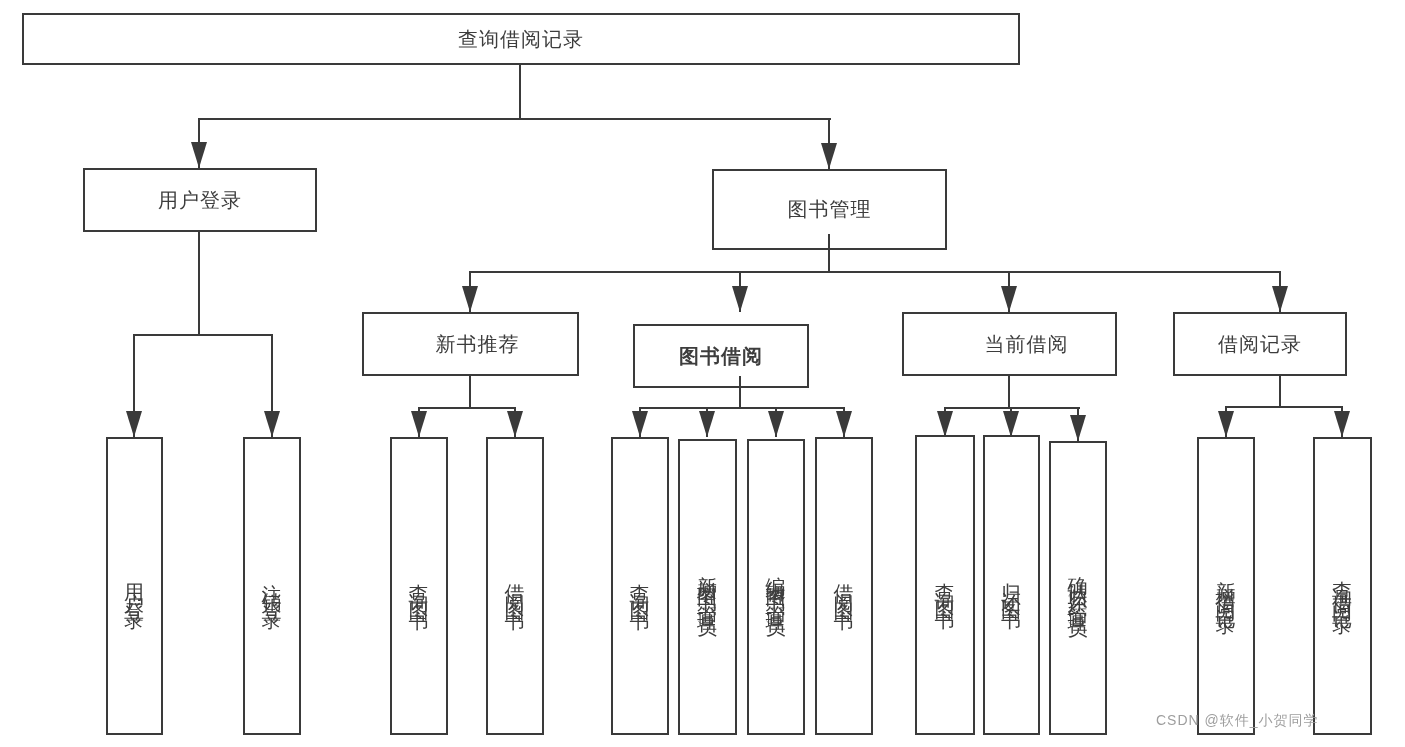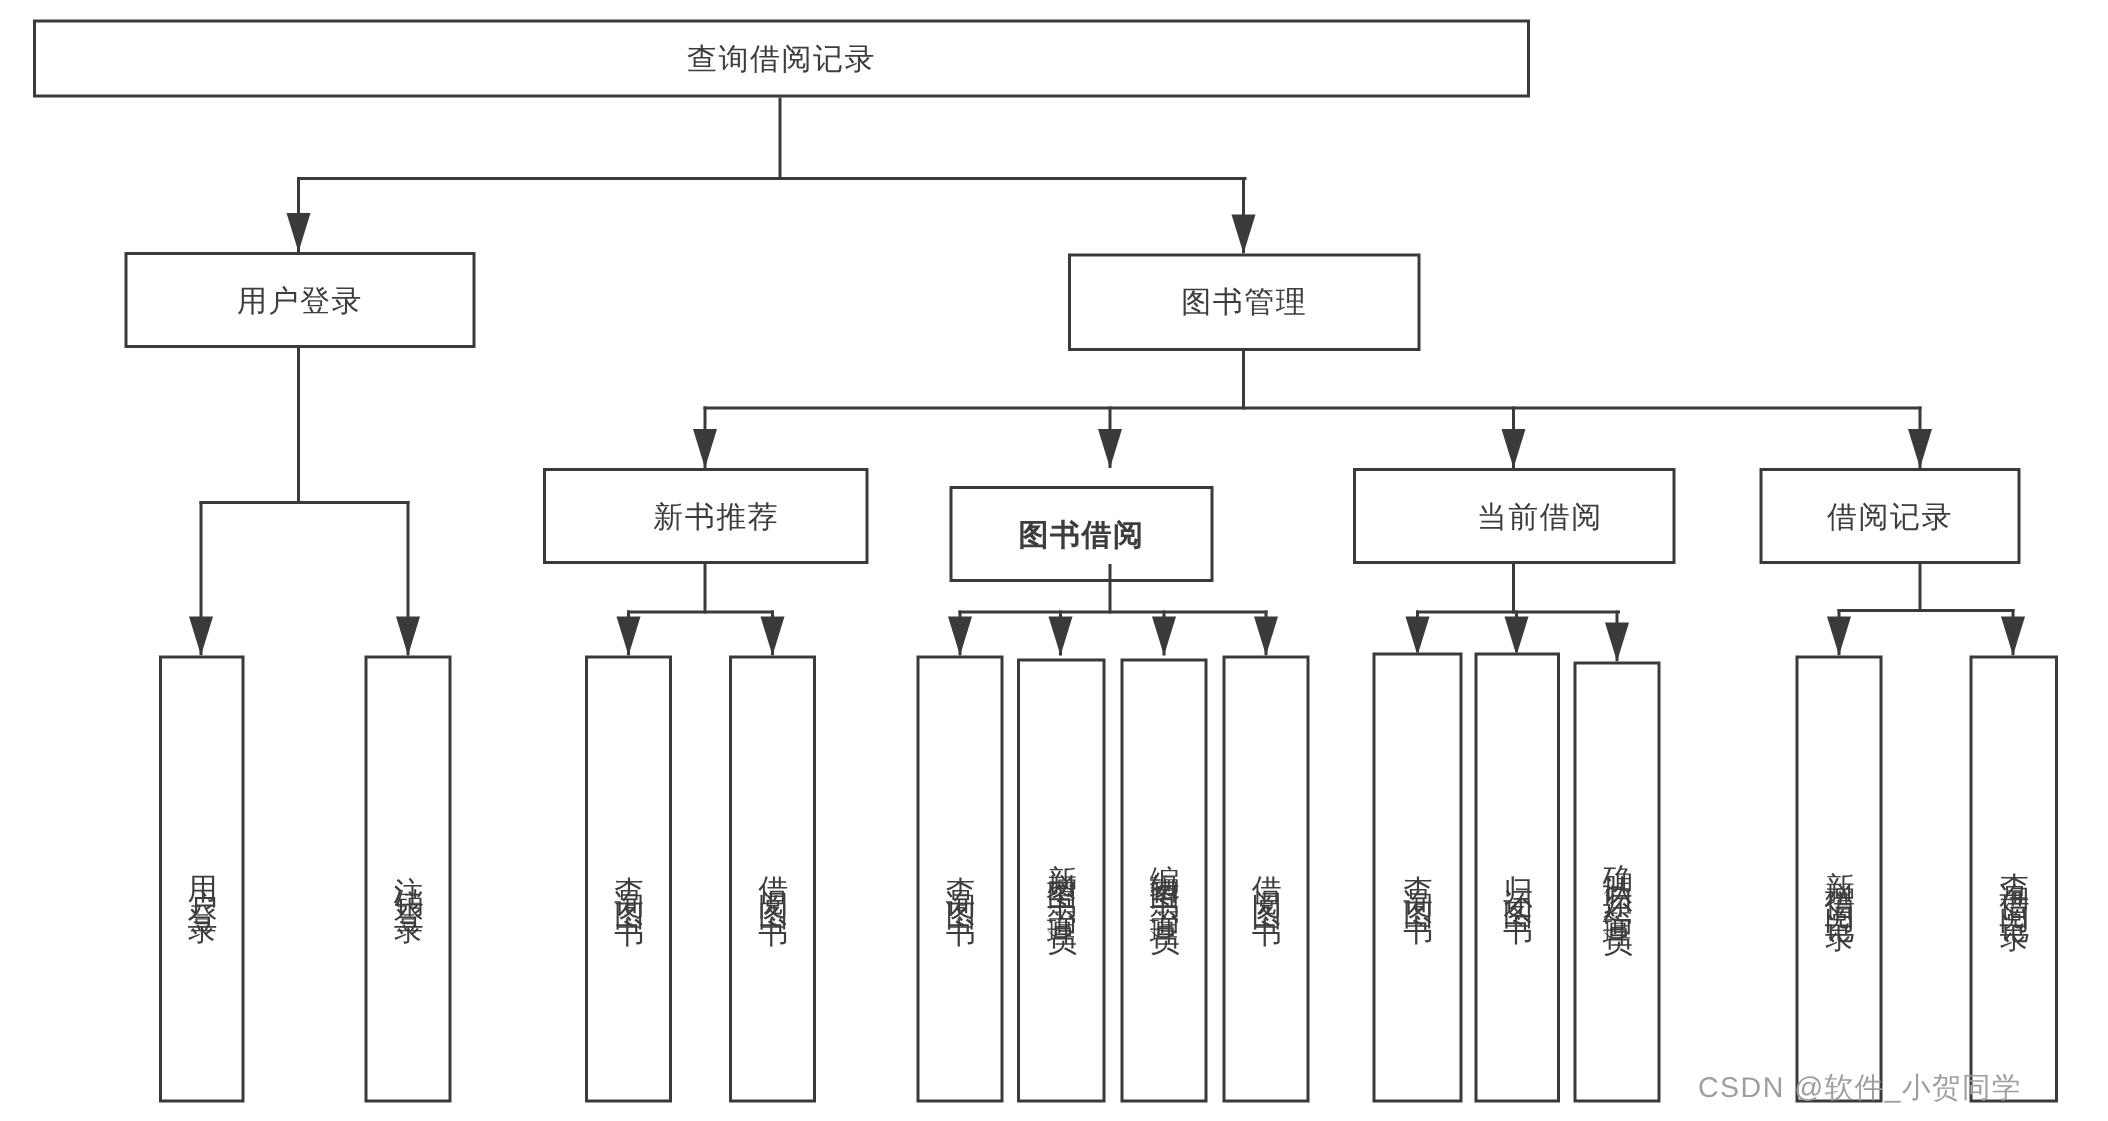--- a/index.html
+++ b/index.html
@@ -41,22 +41,22 @@
   .hline{height:2px;}
   .vline{width:2px;}
   .arrow{
     position:absolute;width:0;height:0;
     border-left:8px solid transparent;
     border-right:8px solid transparent;
     border-top:26px solid var(--line);
   }
   .watermark{
     position:absolute;
-    left:1132px;top:712px;
-    font-size:19px;
+    left:1156px;top:712px;
+    font-size:14px;
     color:var(--wm);
     letter-spacing:1px;
     white-space:nowrap;
   }
 </style>
 </head>
 <body>
 
 <div class="canvas">
 
@@ -69,21 +69,21 @@
     <div class="hline" style="left:198px;top:118px;width:633px;"></div>
     <div class="vline" style="left:198px;top:118px;height:50px;"></div>
     <div class="arrow" style="left:191px;top:142px;"></div>
     <div class="vline" style="left:828px;top:118px;height:51px;"></div>
     <div class="arrow" style="left:821px;top:143px;"></div>
   </div>
 
   <div class="box" style="left:83px;top:168px;width:234px;height:64px;">
     <span class="htext">用户登录</span>
   </div>
-  <div class="box" style="left:712px;top:169px;width:235px;height:65px;">
+  <div class="box" style="left:712px;top:169px;width:235px;height:81px;">
     <span class="htext">图书管理</span>
   </div>
 
   <div>
     <div class="vline" style="left:198px;top:232px;height:104px;"></div>
     <div class="hline" style="left:133px;top:334px;width:140px;"></div>
     <div class="vline" style="left:133px;top:334px;height:103px;"></div>
     <div class="arrow" style="left:126px;top:411px;"></div>
     <div class="vline" style="left:271px;top:334px;height:103px;"></div>
     <div class="arrow" style="left:264px;top:411px;"></div>

